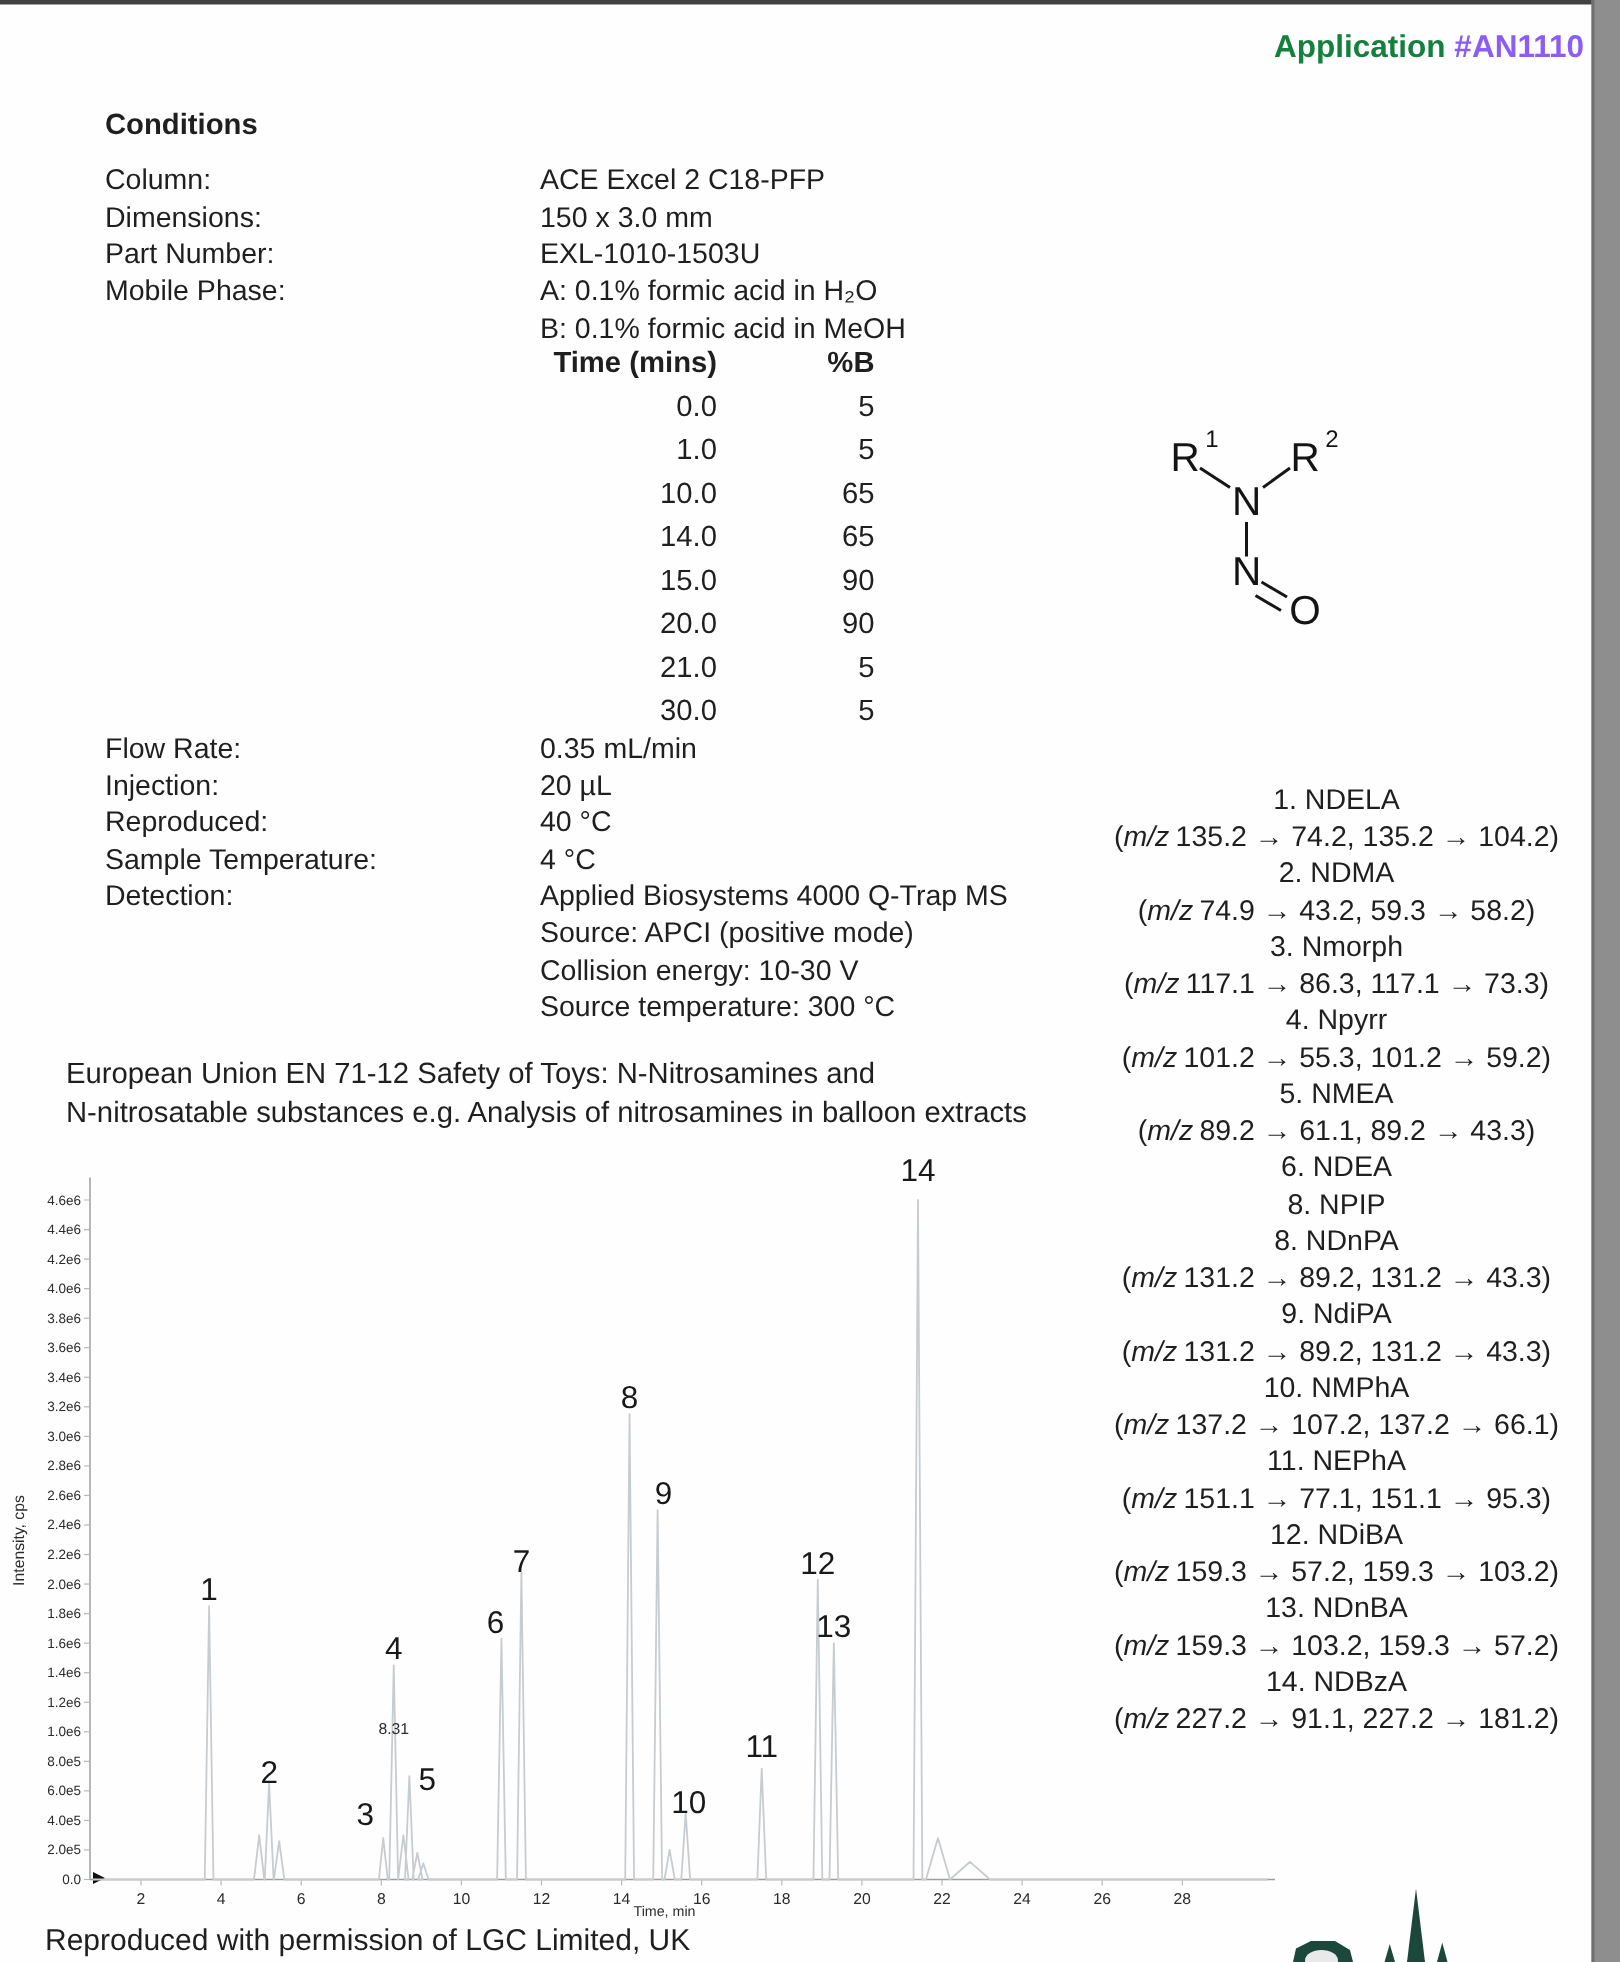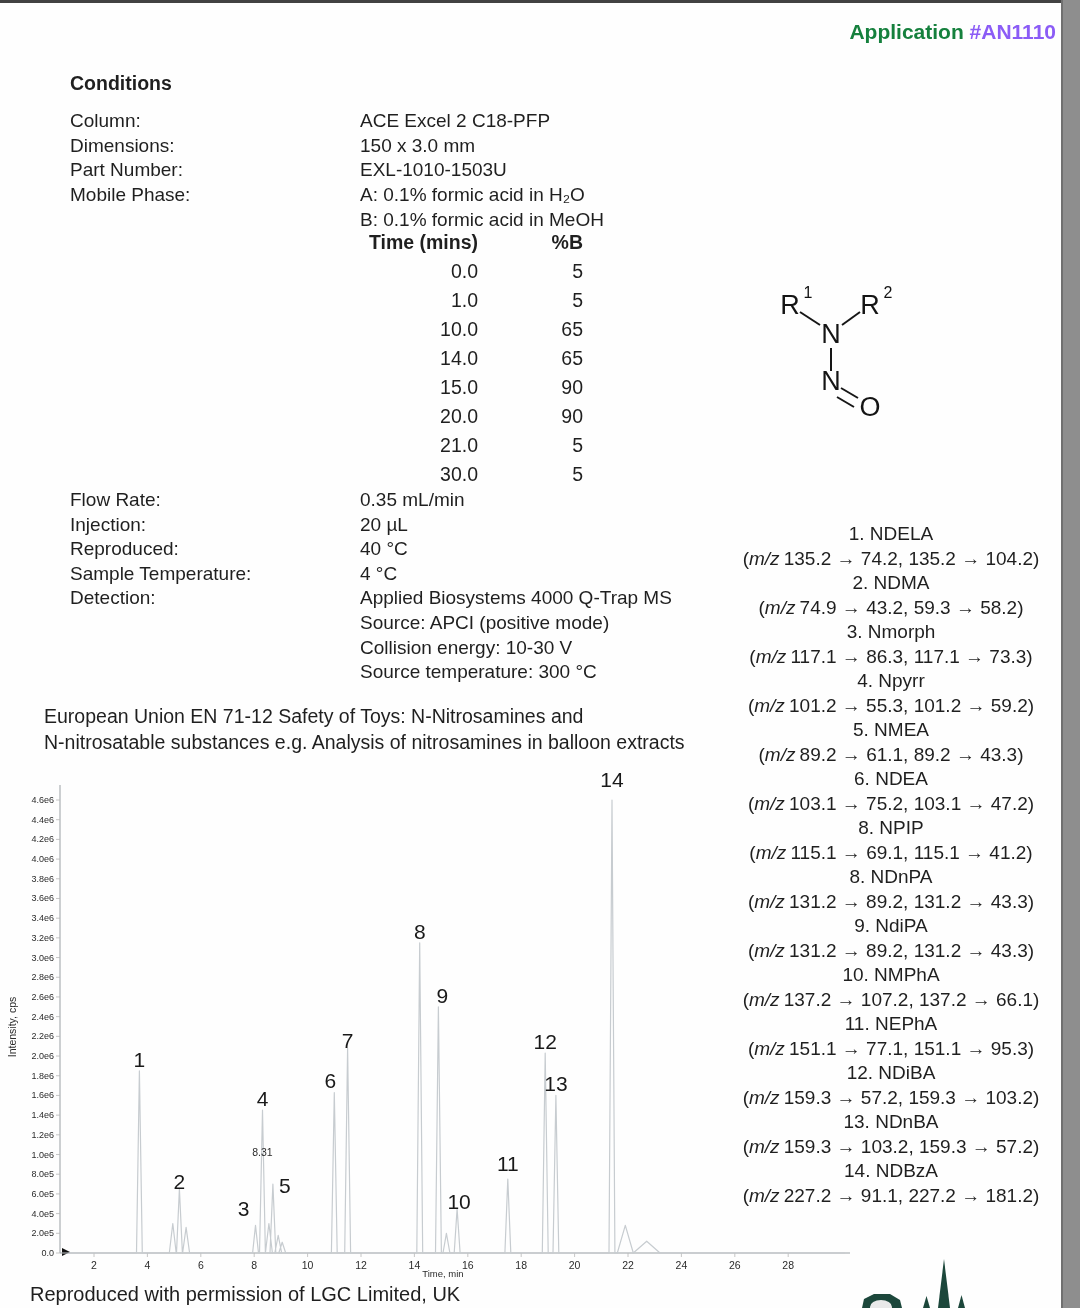--- a/index.html
+++ b/index.html
@@ -185,26 +185,24 @@
       <div class="c-mz"><span>(</span><span class="it">m/z</span><span class="val">101.2 → 55.3, 101.2 → 59.2)</span></div>
     </div>
 
     <div>
       <div class="c-name">5. NMEA</div>
       <div class="c-mz"><span>(</span><span class="it">m/z</span><span class="val">89.2 → 61.1, 89.2 → 43.3)</span></div>
     </div>
 
     <div>
       <div class="c-name">6. NDEA</div>
-      <div class="c-mz"><span>(</span><span class="it">m/z</span><span class="val">103.1 → 75.2, 103.1 → 47.2)</span></div>
     </div>
 
     <div>
       <div class="c-name">8. NPIP</div>
-      <div class="c-mz"><span>(</span><span class="it">m/z</span><span class="val">115.1 → 69.1, 115.1 → 41.2)</span></div>
     </div>
 
     <div>
       <div class="c-name">8. NDnPA</div>
       <div class="c-mz"><span>(</span><span class="it">m/z</span><span class="val">131.2 → 89.2, 131.2 → 43.3)</span></div>
     </div>
 
     <div>
       <div class="c-name">9. NdiPA</div>
       <div class="c-mz"><span>(</span><span class="it">m/z</span><span class="val">131.2 → 89.2, 131.2 → 43.3)</span></div>

